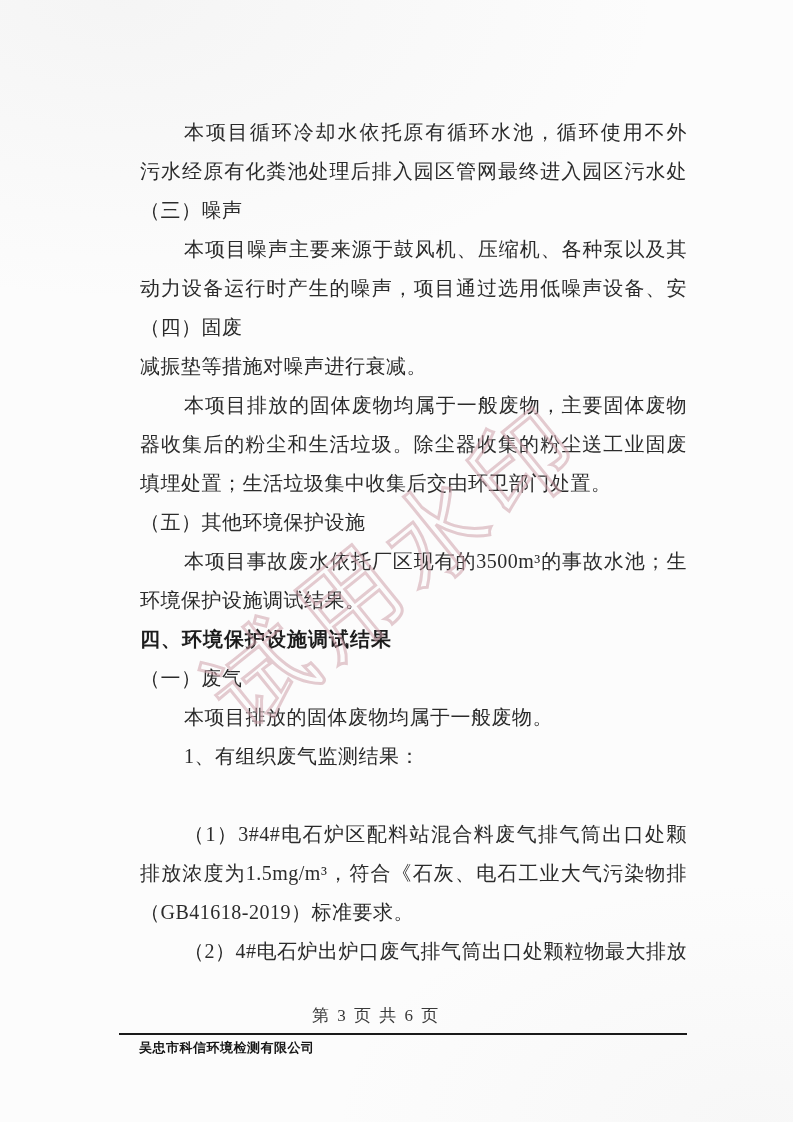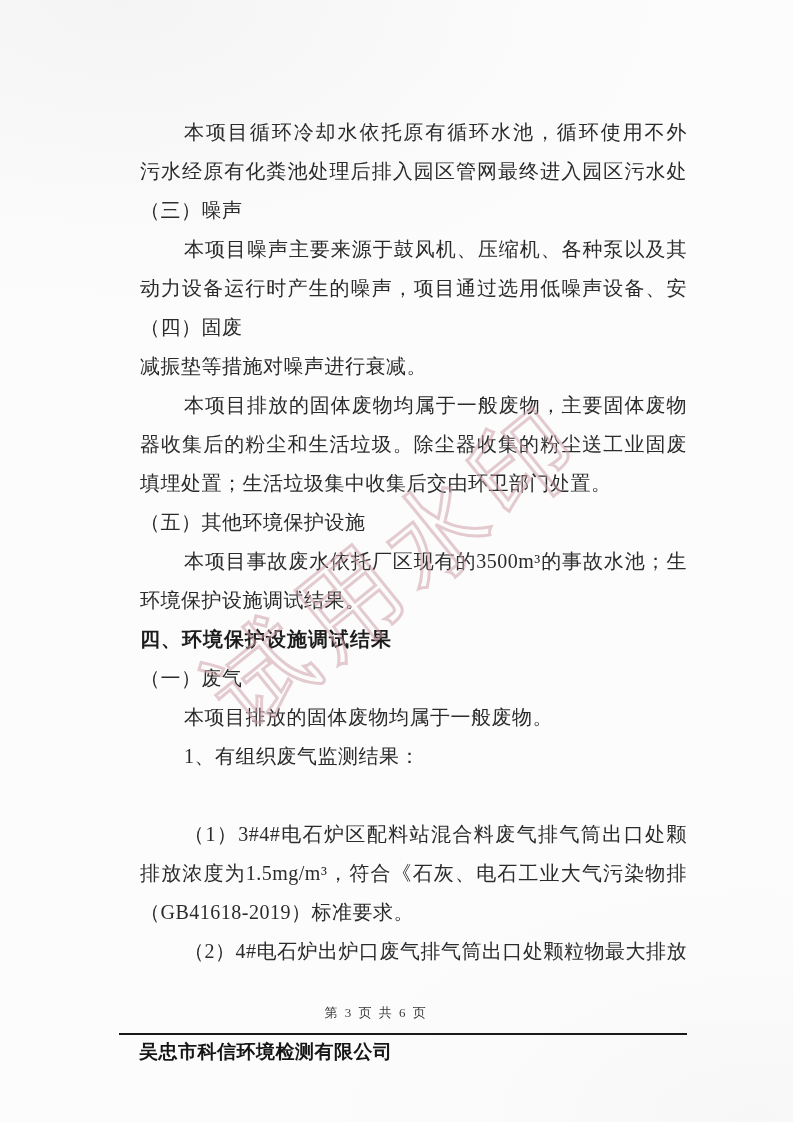--- a/index.html
+++ b/index.html
@@ -60,36 +60,36 @@
     text-stroke: 3px rgba(205, 160, 170, 0.55);
     z-index: 5;
     pointer-events: none;
   }
   
   .page-number {
     position: absolute;
     left: 276px; top: 1004px;
     width: 200px;
     text-align: center;
-    font-size: 13px;
+    font-size: 17px;
     letter-spacing: 2px;
     color: #3a3a3a;
   }
   .footer-rule {
     position: absolute;
     left: 119px; top: 1033px;
     width: 568px; height: 2px;
     background: #1a1a1a;
   }
   .company-name {
     position: absolute;
     left: 139px; top: 1039px;
     font-family: "Liberation Sans", "DejaVu Sans", sans-serif;
     font-weight: 700;
-    font-size: 19px;
+    font-size: 13px;
     letter-spacing: 0.5px;
     color: #161616;
   }
 </style>
 </head>
 <body>
 
 <div class="page">
 
   <div class="doc">

